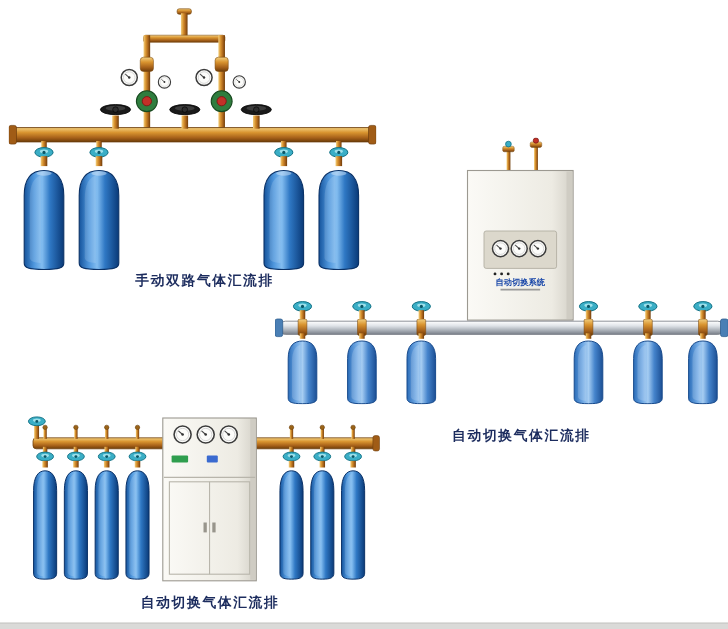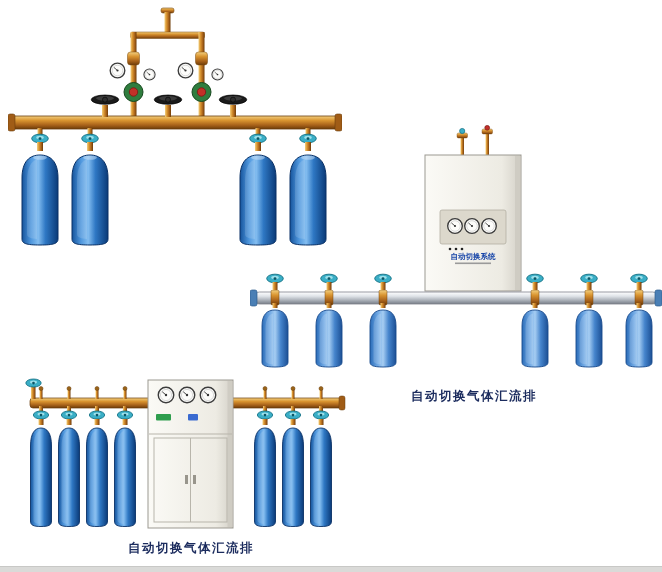--- a/index.html
+++ b/index.html
@@ -149,20 +149,21 @@
     </g>
     <g>
       <rect x="222" y="99" width="6" height="12" fill="url(#gBrassH)"></rect>
       <use href="#sym-black-wheel" x="210" y="88" width="30" height="11.3"></use>
     </g>
     <use href="#sym-big-station" x="10" y="122" width="44" height="119"></use>
     <use href="#sym-big-station" x="60" y="122" width="44" height="119"></use>
     <use href="#sym-big-station" x="228" y="122" width="44" height="119"></use>
     <use href="#sym-big-station" x="278" y="122" width="44" height="119"></use>
   </svg>
+  <div class="caption" style="left:60px; top:247px">手动双路气体汇流排</div>
 
   <svg class="fig" style="left:250px; top:125px" width="412" height="260" viewBox="0 0 412 260">
     <g>
       <rect x="210.5" y="12" width="3.5" height="20" fill="url(#gBrassH)"></rect>
       <rect x="207" y="8" width="10.5" height="5" rx="1.5" fill="url(#gBrassV)" stroke="#7a4a10" stroke-width="0.4"></rect>
       <circle cx="212.2" cy="6" r="2.6" fill="#3aaec6" stroke="#0e6e82" stroke-width="0.7"></circle>
       <rect x="235.5" y="8" width="3.5" height="24" fill="url(#gBrassH)"></rect>
       <rect x="232" y="4" width="10.5" height="5" rx="1.5" fill="url(#gBrassV)" stroke="#7a4a10" stroke-width="0.4"></rect>
       <circle cx="237.2" cy="2.8" r="2.4" fill="#c23028" stroke="#7c1713" stroke-width="0.7"></circle>
     </g>

